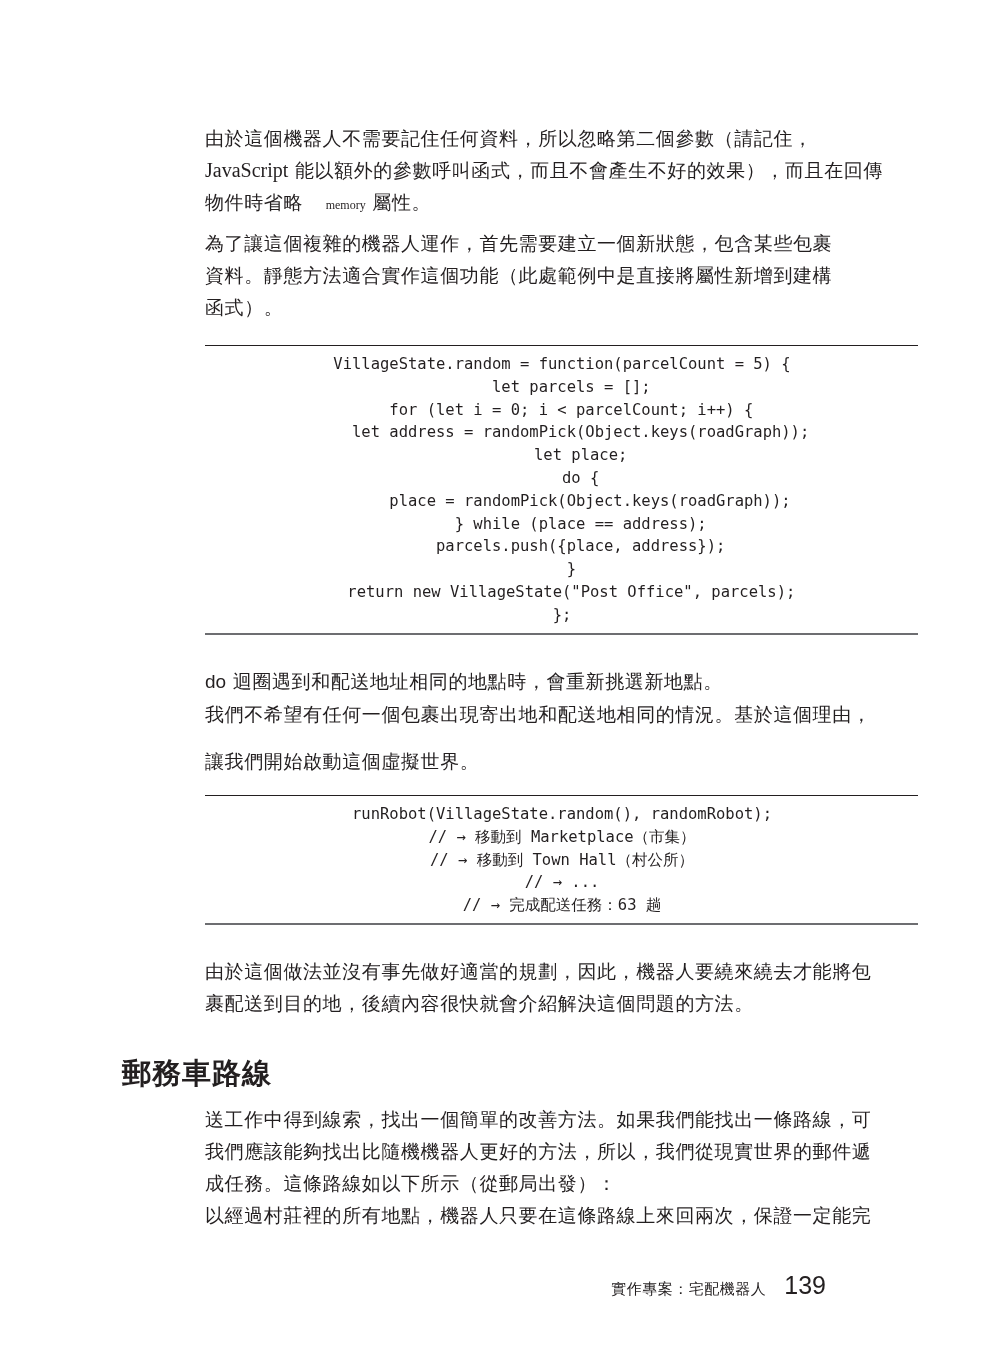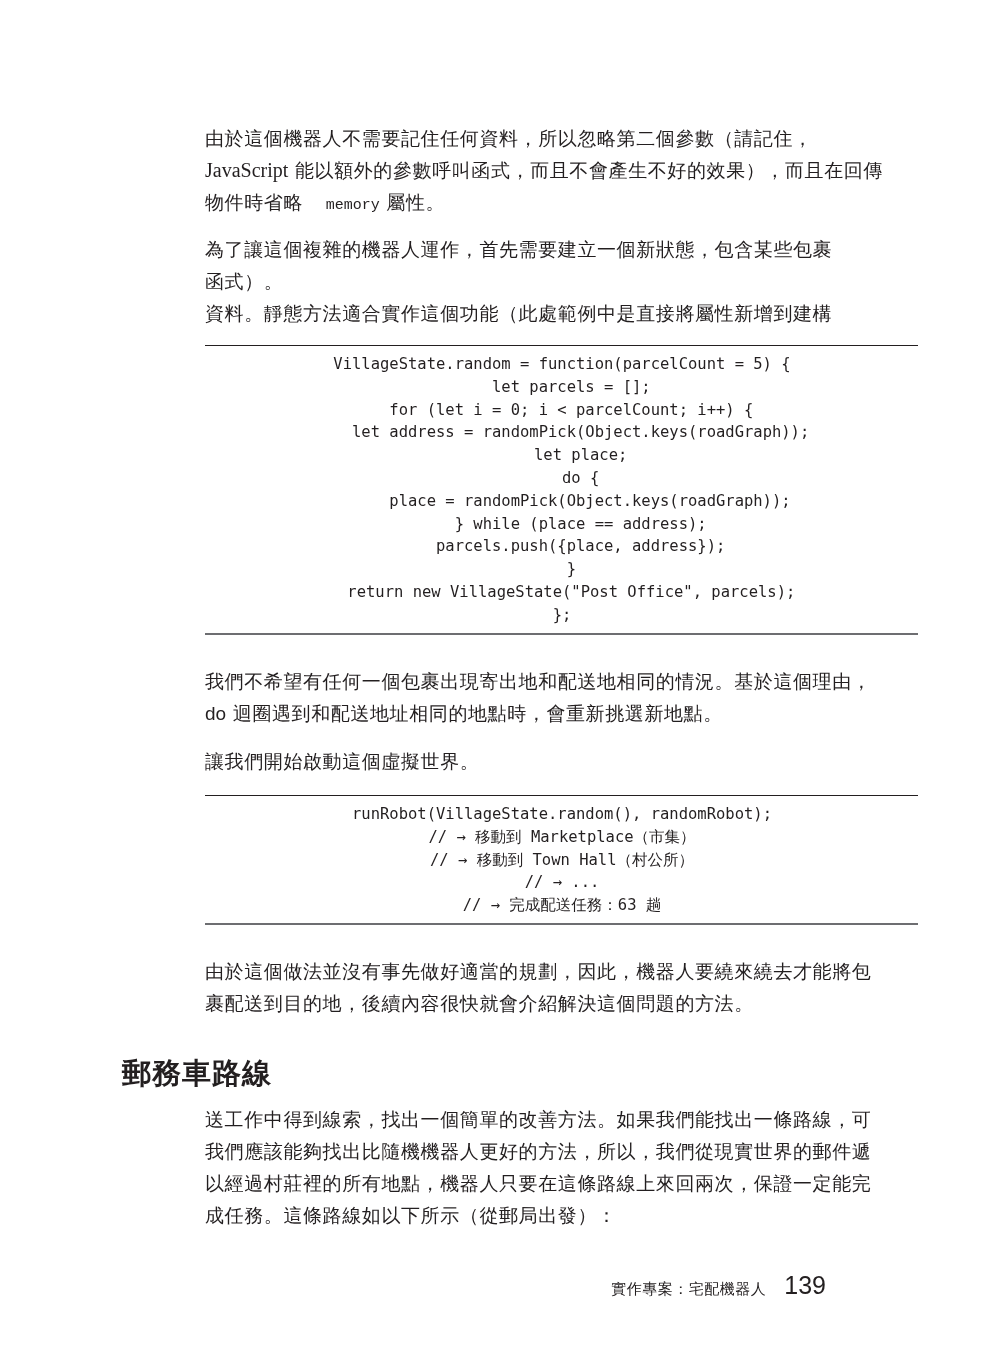--- a/index.html
+++ b/index.html
@@ -35,22 +35,22 @@
     .para .line {
       display: block;
       white-space: nowrap;
     }
     .serif {
       font-family: "Liberation Serif", "DejaVu Serif", serif;
       letter-spacing: 0;
       font-size: 20px;
     }
     .mono-inline {
-      font-family: Liberation Mono, monospace;
-      font-size: 15px;
+      font-family: Liberation Serif, serif;
+      font-size: 12px;
       letter-spacing: 0;
       padding-left: 16px;
     }
     .sans-inline {
       font-family: "Liberation Sans", "DejaVu Sans", sans-serif;
       letter-spacing: 0;
     }
     .codeblock {
       position: absolute;
       left: 205px;
@@ -114,35 +114,35 @@
 <body>
 
 <div class="page">
 
   <p class="para" style="top:122px;">
     <span class="line">由於這個機器人不需要記住任何資料，所以忽略第二個參數（請記住，</span>
     <span class="line"><span class="serif">JavaScript</span><span> 能以額外的參數呼叫函式，而且不會產生不好的效果），而且在回傳</span></span>
     <span class="line"><span>物件時省略 </span><span class="mono-inline">memory</span><span> 屬性。</span></span>
   </p>
 
-  <p class="para" style="top:233px;">
+  <p class="para" style="top:227px;">
     <span class="line">為了讓這個複雜的機器人運作，首先需要建立一個新狀態，包含某些包裹</span>
+    <span class="line">資料。靜態方法適合實作這個功能（此處範例中是直接將屬性新增到建構</span>
     <span class="line">函式）。</span>
-    <span class="line">資料。靜態方法適合實作這個功能（此處範例中是直接將屬性新增到建構</span>
   </p>
 
   <div class="codeblock" style="top:345px;">
     <div class="rule-top"></div>
     <pre><span class="code-line">VillageState.random = function(parcelCount = 5) {</span><span class="code-line">  let parcels = [];</span><span class="code-line">  for (let i = 0; i &lt; parcelCount; i++) {</span><span class="code-line">    let address = randomPick(Object.keys(roadGraph));</span><span class="code-line">    let place;</span><span class="code-line">    do {</span><span class="code-line">      place = randomPick(Object.keys(roadGraph));</span><span class="code-line">    } while (place == address);</span><span class="code-line">    parcels.push({place, address});</span><span class="code-line">  }</span><span class="code-line">  return new VillageState("Post Office", parcels);</span><span class="code-line">};</span></pre>
     <div class="rule-bottom"></div>
   </div>
 
   <p class="para" style="top:665px;">
+    <span class="line"><span class="sans-inline">do</span><span> 迴圈遇到和配送地址相同的地點時，會重新挑選新地點。</span></span>
     <span class="line">我們不希望有任何一個包裹出現寄出地和配送地相同的情況。基於這個理由，</span>
-    <span class="line"><span class="sans-inline">do</span><span> 迴圈遇到和配送地址相同的地點時，會重新挑選新地點。</span></span>
   </p>
 
   <p class="para" style="top:745px;">
     <span class="line">讓我們開始啟動這個虛擬世界。</span>
   </p>
 
   <div class="codeblock" style="top:795px;">
     <div class="rule-top"></div>
     <pre><span class="code-line">runRobot(VillageState.random(), randomRobot);</span><span class="code-line">// → 移動到 Marketplace（市集）</span><span class="code-line">// → 移動到 Town Hall（村公所）</span><span class="code-line">// → ...</span><span class="code-line">// → 完成配送任務：63 趟</span></pre>
     <div class="rule-bottom"></div>
@@ -151,22 +151,22 @@
   <p class="para" style="top:955px;">
     <span class="line">由於這個做法並沒有事先做好適當的規劃，因此，機器人要繞來繞去才能將包</span>
     <span class="line">裹配送到目的地，後續內容很快就會介紹解決這個問題的方法。</span>
   </p>
 
   <h2 class="heading">郵務車路線</h2>
 
   <p class="para" style="top:1103px;">
     <span class="line">送工作中得到線索，找出一個簡單的改善方法。如果我們能找出一條路線，可</span>
     <span class="line">我們應該能夠找出比隨機機器人更好的方法，所以，我們從現實世界的郵件遞</span>
+    <span class="line">成任務。這條路線如以下所示（從郵局出發）：</span>
     <span class="line">以經過村莊裡的所有地點，機器人只要在這條路線上來回兩次，保證一定能完</span>
-    <span class="line">成任務。這條路線如以下所示（從郵局出發）：</span>
   </p>
 
   <div class="footer">
     <span class="running-title">實作專案：宅配機器人</span>
     <span class="page-number">139</span>
   </div>
 
 </div>
 
 </body></html>

